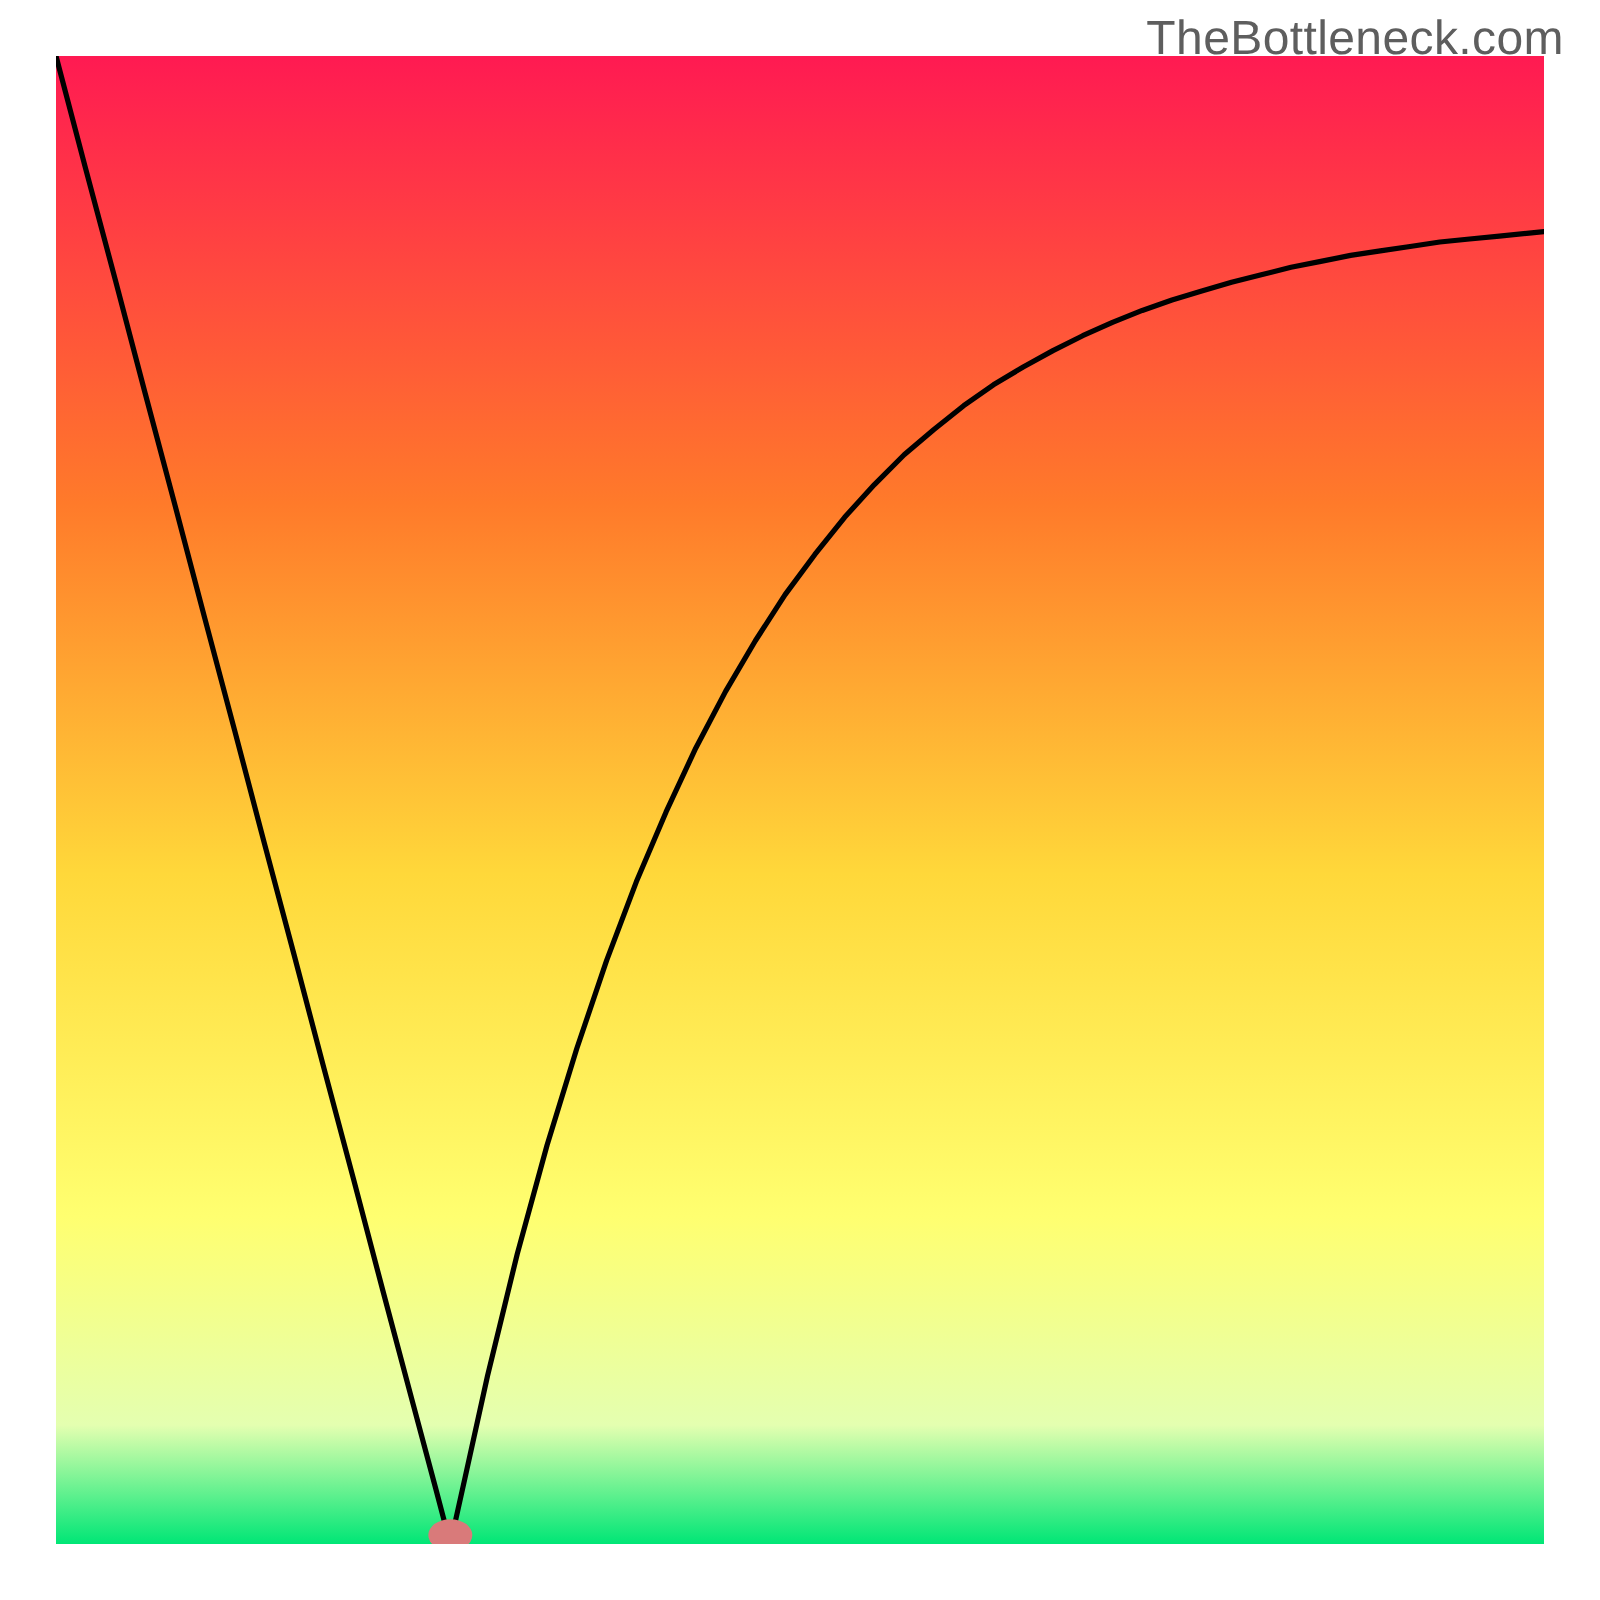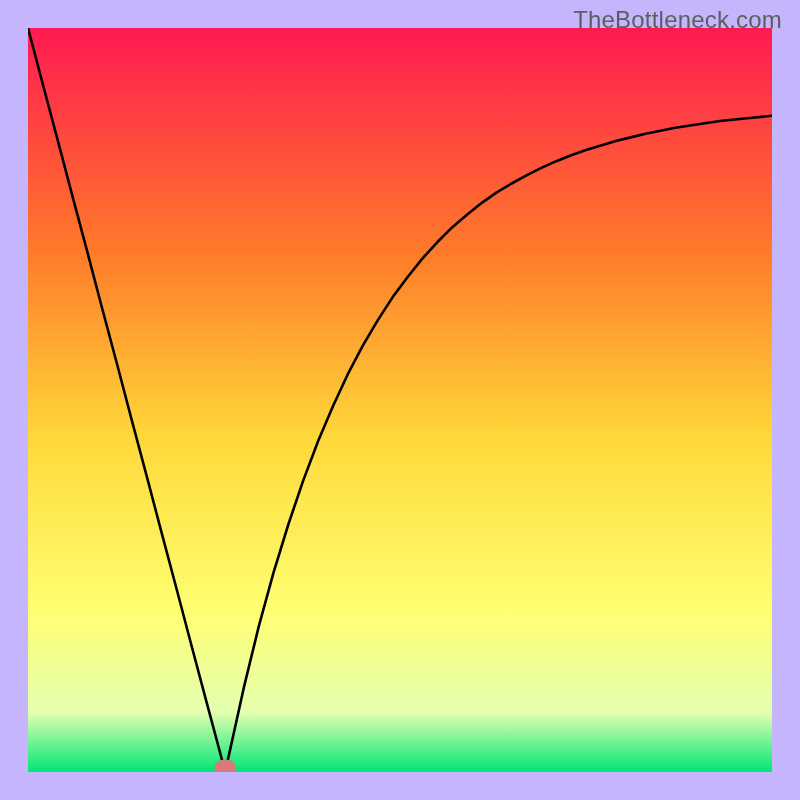--- a/index.html
+++ b/index.html
@@ -8,21 +8,21 @@
     width: 800px;
     height: 800px;
     overflow: hidden;
     background: #000;
     font-family: Arial, Helvetica, sans-serif;
   }
   .frame {
     position: relative;
     width: 800px;
     height: 800px;
-    background: #c4b5fd;
+    background: #ffffff;
   }
   .plot-area {
     position: absolute;
     left: 28px;
     top: 28px;
     width: 744px;
     height: 744px;
   }
   .watermark {
     position: absolute;

